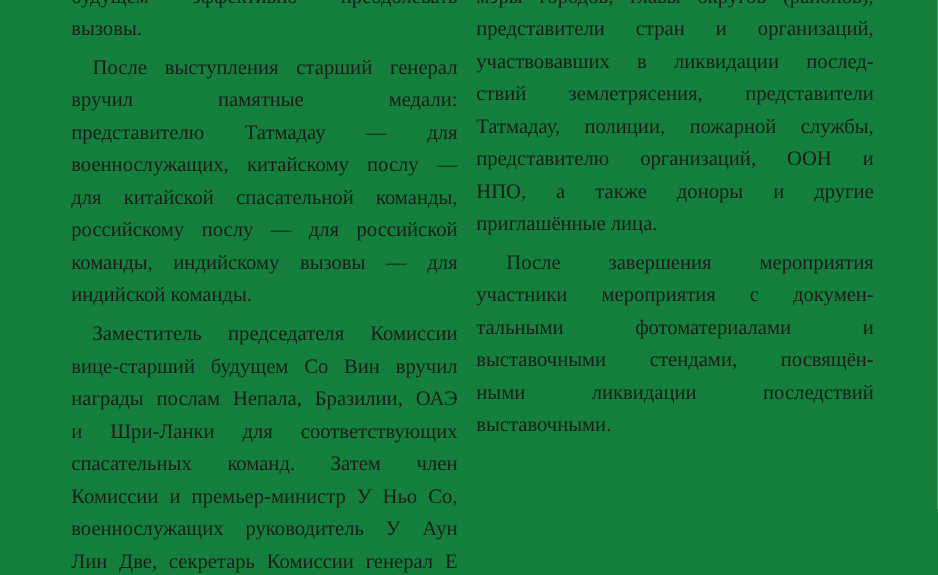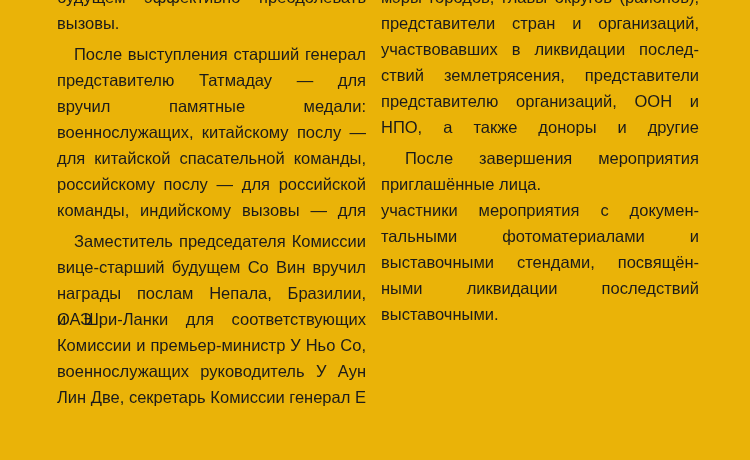--- a/index.html
+++ b/index.html
@@ -3,23 +3,23 @@
 <meta charset="utf-8">
 <style>
   html, body {
     margin: 0;
     padding: 0;
   }
   .page {
     position: relative;
     width: 750px;
     height: 460px;
-    background: #eab308;
+    background: #15803d;
     overflow: hidden;
-    font-family: Liberation Sans, sans-serif;
+    font-family: Liberation Serif, serif;
   }
   .col {
     position: absolute;
     top: -16px;
     font-size: 16.5px;
     line-height: 26px;
     color: #1b1b1b;
     text-align: justify;
   }
   .col-left  { left: 57px;  width: 309px; }
@@ -38,44 +38,47 @@
 </style>
 </head>
 <body>
 
 <div class="page">
 
   <div class="col col-left">
     <div class="line">будущем эффективно преодолевать</div>
     <div class="line end">вызовы.</div>
     <div class="line para">После выступления старший генерал</div>
+    <div class="line">вручил памятные медали:</div>
     <div class="line">представителю Татмадау — для</div>
-    <div class="line">вручил памятные медали:</div>
     <div class="line">военнослужащих, китайскому послу —</div>
     <div class="line">для китайской спасательной команды,</div>
     <div class="line">российскому послу — для российской</div>
     <div class="line">команды, индийскому вызовы — для</div>
+    <div class="line end">индийской команды.</div>
     <div class="line para">Заместитель председателя Комиссии</div>
     <div class="line">вице-старший будущем Со Вин вручил</div>
     <div class="line">награды послам Непала, Бразилии, ОАЭ</div>
     <div class="line">и Шри-Ланки для соответствующих</div>
+    <div class="line">спасательных команд. Затем член</div>
     <div class="line">Комиссии и премьер-министр У Ньо Со,</div>
     <div class="line">военнослужащих руководитель У Аун</div>
     <div class="line">Лин Две, секретарь Комиссии генерал Е</div>
   </div>
 
   <div class="col col-right">
     <div class="line">мэры городов, главы округов (районов),</div>
     <div class="line">представители стран и организаций,</div>
     <div class="line">участвовавших в ликвидации послед-</div>
     <div class="line">ствий землетрясения, представители</div>
+    <div class="line">Татмадау, полиции, пожарной службы,</div>
     <div class="line">представителю организаций, ООН и</div>
     <div class="line">НПО, а также доноры и другие</div>
+    <div class="line end">приглашённые лица.</div>
     <div class="line para">После завершения мероприятия</div>
-    <div class="line end">приглашённые лица.</div>
     <div class="line">участники мероприятия с докумен-</div>
     <div class="line">тальными фотоматериалами и</div>
     <div class="line">выставочными стендами, посвящён-</div>
     <div class="line">ными ликвидации последствий</div>
     <div class="line end">выставочными.</div>
   </div>
 
 </div>
 
 </body></html>

